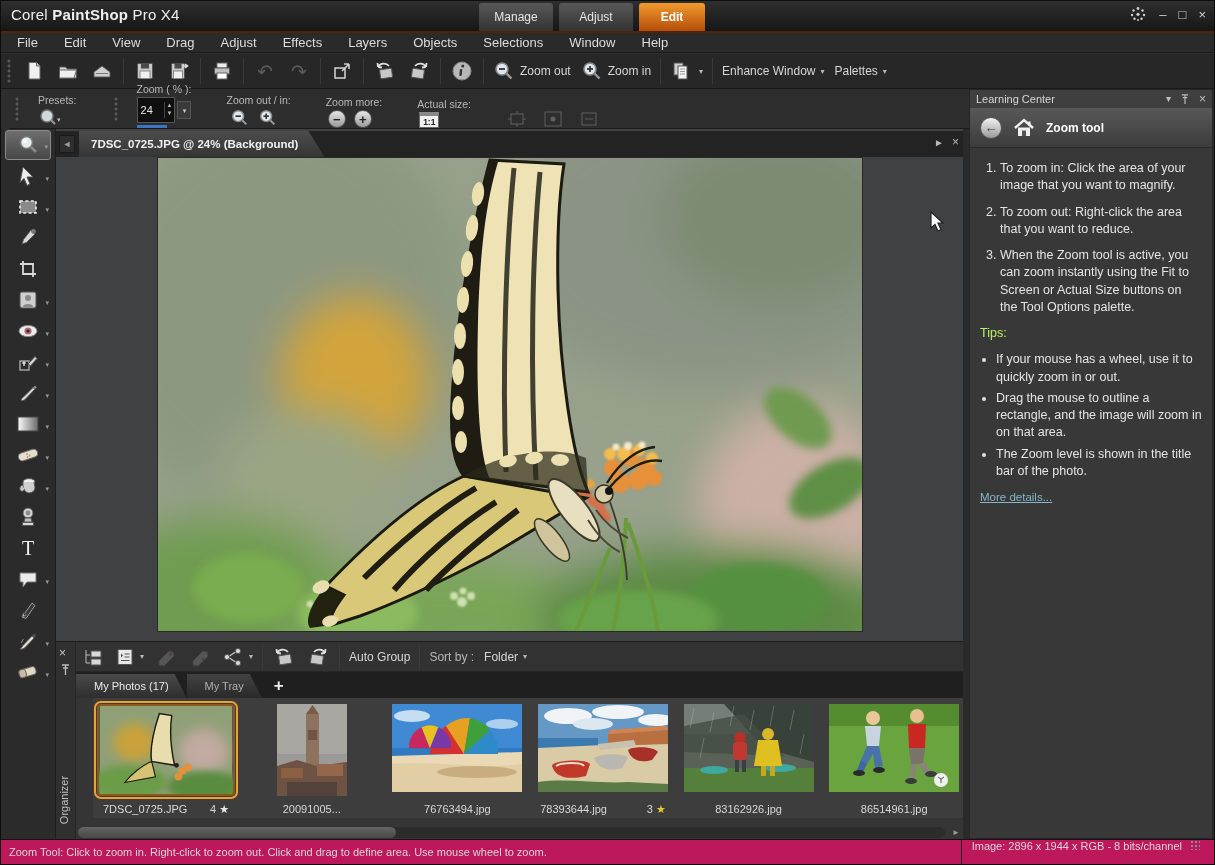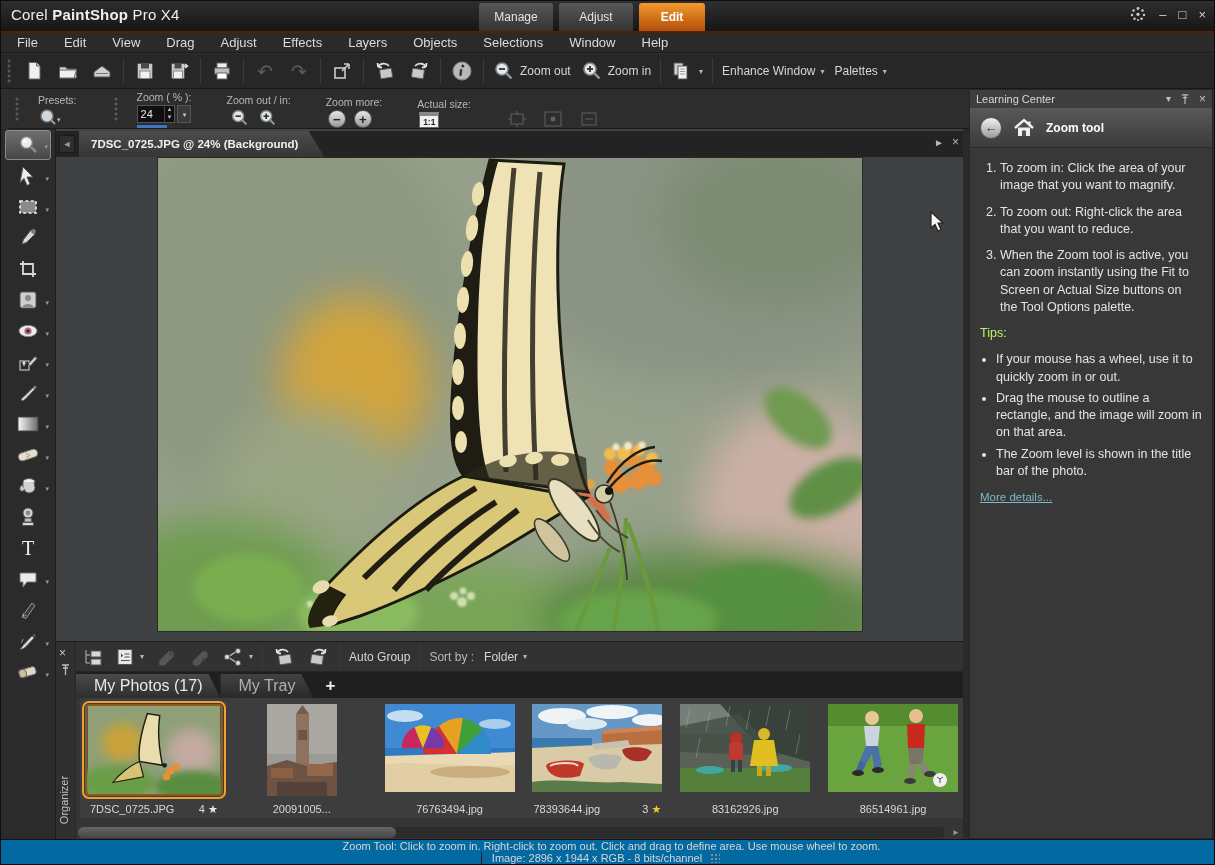--- a/index.html
+++ b/index.html
@@ -38,21 +38,21 @@
   .glyph { font-size:19px; color:#bbb; line-height:1; }
   .dd-arrow { font-size:8px; color:#b8b8b8; }
 
   
   .optionsbar { position:absolute; left:8px; top:88px; width:962px; height:40px; background:#2d2d2d;
     display:flex; align-items:flex-end; border-bottom:1px solid #1a1a1a;gap:9px; }
   .opt-group { display:flex; flex-direction:column; justify-content:flex-start; padding:3px 8px 0 4px; position:relative; }
   .opt-label { font-size:10.5px; color:#b8b8b8; margin-bottom:2px; white-space:nowrap; }
   .opt-row { display:flex; align-items:center; gap:8px; }
   .opt-sep { width:1px; background:#1b1b1b; border-right:1px solid #3d3d3d; margin:3px 2px; }
-  .spin-box { display:flex; align-items:center; background:#0f0f0f; border:1px solid #555; height:18px; }
+  .spin-box { display:flex; align-items:center; background:#0f0f0f; border:1px solid #555; height:26px; }
   .spin-val { width:26px; font-size:11px; color:#e8e8e8; padding-left:3px; }
   .spin-arrows { display:flex; flex-direction:column; border-left:1px solid #444; }
   .spin-arrows span { font-size:6px; color:#bbb; padding:0 2px; line-height:1.3; }
   .combo-btn { margin-left:2px; width:14px; height:18px; background:#3a3a3a; border:1px solid #555;
     display:flex; flex-direction:column; align-items:center; justify-content:center; }
   .combo-btn i { font-style:normal; font-size:7px; color:#ccc; line-height:1; }
   .zoom-slider { height:3px; width:30px; background:#3a76c4; margin-top:2px; }
   .round-icon { width:18px; height:18px; border-radius:50%; background:linear-gradient(#e6e6e6,#9a9a9a);
     border:1px solid #555; display:flex; align-items:center; justify-content:center; color:#222;
     font-size:13px; font-weight:bold; line-height:1; }
@@ -83,26 +83,26 @@
   
   .organizer { position:absolute; left:55px; top:640px; width:907px; height:200px; background:#353535; border-top:1px solid #1c1c1c; }
   .org-left { position:absolute; left:0; top:0; width:20px; height:100%; background:#303030; border-right:1px solid #262626; }
   .org-close { position:absolute; left:3px; top:4px; color:#c8c8c8; font-size:12px; }
   .org-pin { position:absolute; left:4px; top:22px; }
   .org-vlabel { position:absolute; left:-27px; top:152px; width:70px; transform:rotate(-90deg);
     color:#c2c2c2; font-size:11px; text-align:center; }
   .org-toolbar { position:absolute; left:20px; top:0; right:0; height:30px; background:#323232;
     display:flex; align-items:center; border-bottom:1px solid #262626; }
   .org-tabs { position:absolute; left:20px; top:30px; right:0; height:26px; background:#1f1f1f; display:flex; align-items:flex-end; }
-  .org-tab { height:24px; padding:0 18px; display:flex; align-items:center; font-size:16px; color:#e8e8e8;
+  .org-tab { height:24px; padding:0 18px; display:flex; align-items:center; font-size:11px; color:#e8e8e8;
     background:linear-gradient(#4a4a4a,#2e2e2e); clip-path:polygon(0 0, calc(100% - 12px) 0, 100% 100%, 0 100%); }
   .org-tab.inactive { color:#b0b0b0; background:linear-gradient(#424242,#2a2a2a); }
   .org-plus { width:34px; height:24px; display:flex; align-items:center; justify-content:center;
     color:#f0f0f0; font-size:17px; font-weight:bold; }
-  .thumbs { position:absolute; left:24px; top:56px; right:0; height:120px; background:#3d3d3d;
+  .thumbs { position:absolute; left:37px; top:56px; right:0; height:120px; background:#3d3d3d;
     display:flex; gap:8px; padding:6px 0 0 4px; }
   .thumb-cell { width:148px; position:relative; display:flex; flex-direction:column; align-items:center; }
   .thumb-img { background:#555; }
   .thumb-cell.sel .thumb-img { outline:2px solid #f0a030; outline-offset:1px; border:2px solid #8a5a1a; border-radius:4px; }
   .thumb-label { position:absolute; bottom:2px; left:2px; right:2px; display:flex; align-items:center;
     justify-content:center; font-size:11px; color:#d8d8d8; height:14px; }
   .thumb-label.spread { justify-content:space-between; padding:0 4px; }
   .rating { display:flex; gap:3px; align-items:center; }
   .star-w { color:#e8e8e8; font-size:11px; }
   .star-g { color:#e8c832; font-size:11px; }
@@ -125,24 +125,24 @@
   .lc-tool-title { font-size:12px; font-weight:bold; color:#fff; }
   .lc-body { padding:12px 10px 0 8px; color:#e4e4e4; font-size:12.5px; line-height:1.38; }
   .lc-body ol { padding-left:22px; }
   .lc-body ol li { margin-bottom:9px; }
   .lc-tips-label { margin:4px 0 9px 2px; color:#bef264; }
   .lc-body ul { padding-left:18px; list-style:disc; }
   .lc-body ul li { margin-bottom:4px; }
   .lc-link { display:inline-block; margin:6px 0 0 2px; color:#7fb8c8; font-size:11.5px; text-decoration:underline; }
 
   
-  .statusbar { position:absolute; left:0; bottom:0; width:100%; height:25px; background:#0369a1;
-    border-top:1px solid #141414; display:flex; align-items:center;flex-direction:column; }
+  .statusbar { position:absolute; left:0; bottom:0; width:100%; height:25px; background:#be185d;
+    border-top:1px solid #141414; display:flex; align-items:center; }
   .status-hint { font-size:11px; color:#d6d6d6; padding-left:8px; flex:1; }
-  .status-right { display:flex; align-items:center; gap:8px; padding-right:14px; border-left:1px solid #1c1c1c; height:100%; }
+  .status-right { display:flex; align-items:flex-start; gap:8px; padding-right:14px; border-left:1px solid #1c1c1c; height:100%; }
   .status-image { font-size:11px; color:#d6d6d6; padding-left:10px; }
   .grip { width:10px; height:10px;
     background-image:radial-gradient(circle, #8a8a8a 1px, transparent 1.3px); background-size:4px 4px; }
 
   
   .cursor { position:absolute; left:928px; top:210px; z-index:50; }
 
   svg text { font-family:"Liberation Sans", sans-serif; }
 </style>
 </head>

